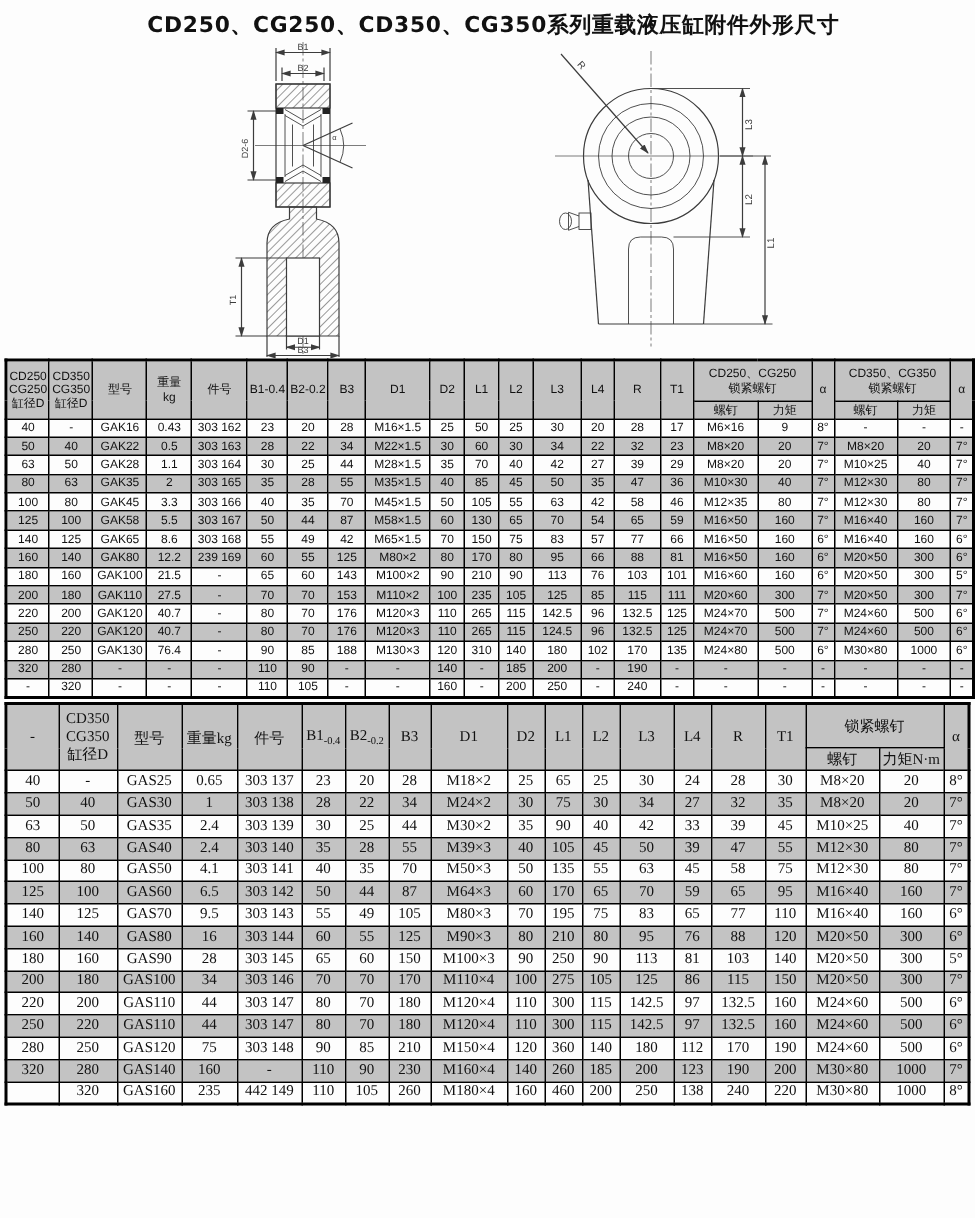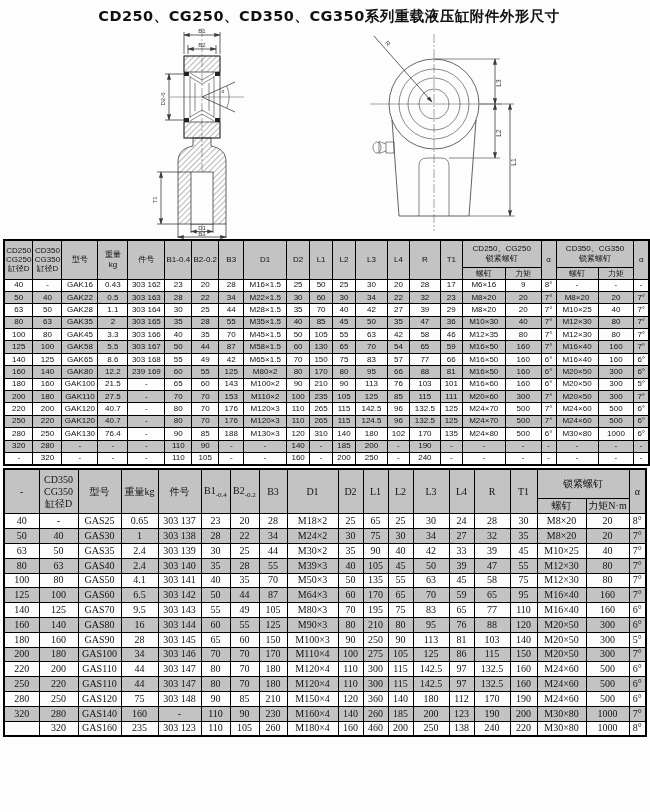--- a/index.html
+++ b/index.html
@@ -936,21 +936,21 @@
           <td>200</td>
           <td>M30×80</td>
           <td>1000</td>
           <td>7°</td>
         </tr>
         <tr>
           <td></td>
           <td>320</td>
           <td>GAS160</td>
           <td>235</td>
-          <td>303 123</td>
+          <td>442 149</td>
           <td>110</td>
           <td>105</td>
           <td>260</td>
           <td>M180×4</td>
           <td>160</td>
           <td>460</td>
           <td>200</td>
           <td>250</td>
           <td>138</td>
           <td>240</td>

